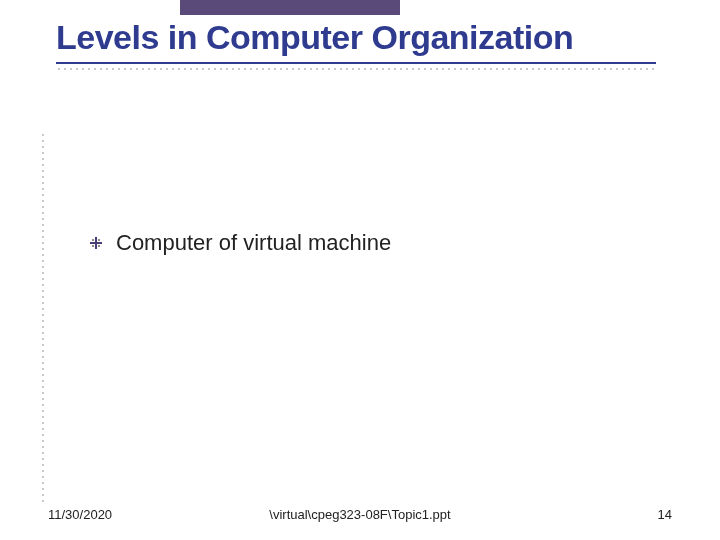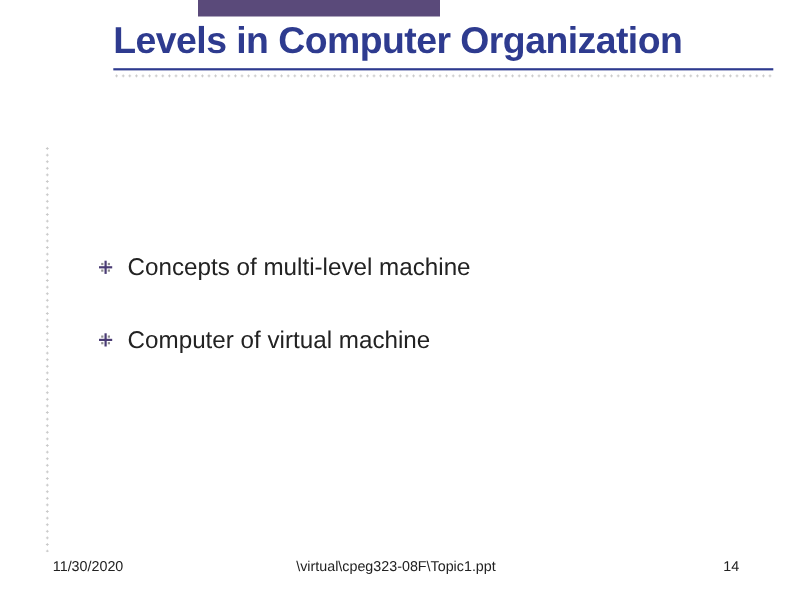--- a/index.html
+++ b/index.html
@@ -18,21 +18,20 @@
     left: 180px;
     width: 220px;
     height: 15px;
     background: #5a4a7a;
   }
   .title-wrap {
     position: absolute;
     top: 20px;
     left: 56px;
     width: 600px;
-    margin-left: 47px;
   }
   .title {
     font-size: 34px;
     font-weight: bold;
     color: #2e3b8f;
     line-height: 1.05;
     letter-spacing: -0.5px;
   }
   .title-underline {
     margin-top: 6px;
@@ -116,24 +115,20 @@
   <div class="title">Levels in Computer Organization</div>
   <div class="title-underline"></div>
   <div class="dots-row"></div>
 </div>
 
 <div class="dots-col"></div>
 
 <div class="content">
   <div class="bullet-item">
     <div class="bullet-icon"></div>
-    <div class="bullet-text">Concepts of multi-level machine</div>
-  </div>
-  <div class="bullet-item">
-    <div class="bullet-icon"></div>
     <div class="bullet-text">Computer of virtual machine</div>
   </div>
 </div>
 
 <div class="footer">
   <span class="footer-left">11/30/2020</span>
   <span class="footer-center">\virtual\cpeg323-08F\Topic1.ppt</span>
   <span class="footer-right">14</span>
 </div>
 

